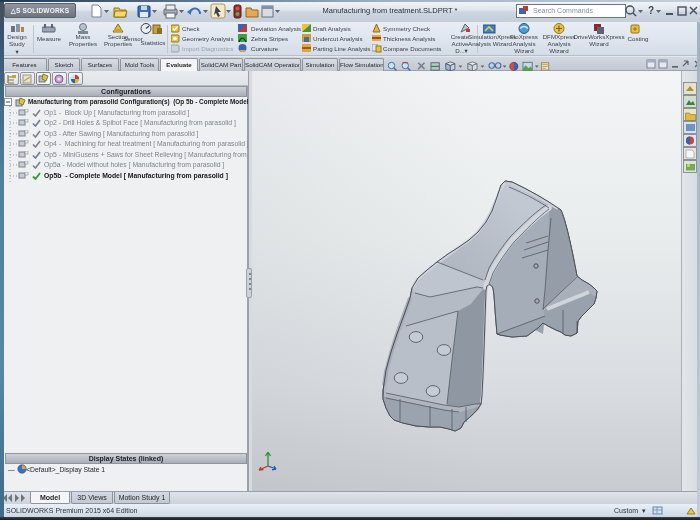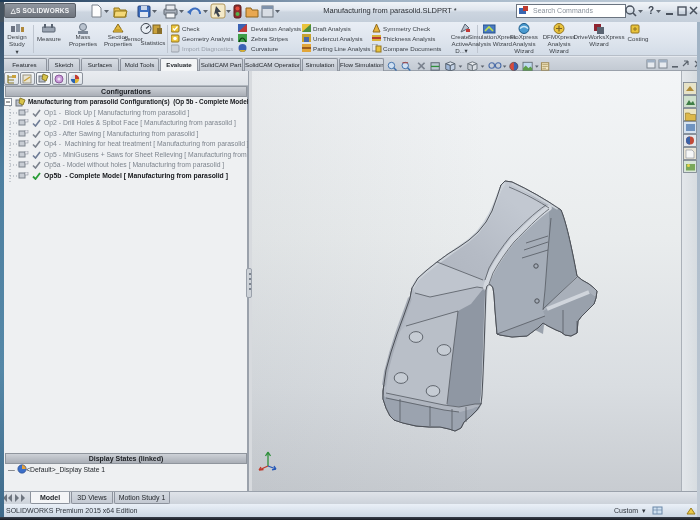--- a/index.html
+++ b/index.html
@@ -57,21 +57,21 @@
   #statusbar { left:0; top:504px; width:700px; height:13px; background:linear-gradient(#eaf0f7,#ccd7e4); font-size:7px; color:#2e343c; }
   #botedge { left:0; top:517px; width:700px; height:3px; background:linear-gradient(#39404c,#181c24); }
 </style>
 </head>
 <body>
 
 <div class="abs" id="titlebar"></div>
 <div class="abs" id="tl-top"></div>
 <div class="abs" id="tl-left"></div>
 <div class="abs" id="logo">△S SOLIDWORKS</div>
-<div class="abs" id="title-text">Manufacturing from parasolid.SLDPRT *</div>
+<div class="abs" id="title-text">Manufacturing from treatment.SLDPRT *</div>
 <div class="abs" id="searchbox">Search Commands</div>
 <svg class="abs" width="10" height="10" style="left:519px;top:6px">
     <rect x="0" y="2" width="7" height="6" fill="#3a66b0"></rect>
     <rect x="4" y="0" width="5" height="5" fill="#c03a2e"></rect>
   </svg>
 <svg class="abs" id="tbicons" width="420" height="22" style="left:84px;top:0">
 
   <path d="M8,5 h6 l3,3 v9 h-9 Z" fill="#fdfdfd" stroke="#7a828c"></path>
   <path d="M20,10 l2.5,3 l2.5,-3 Z" fill="#5a626c"></path>
 

